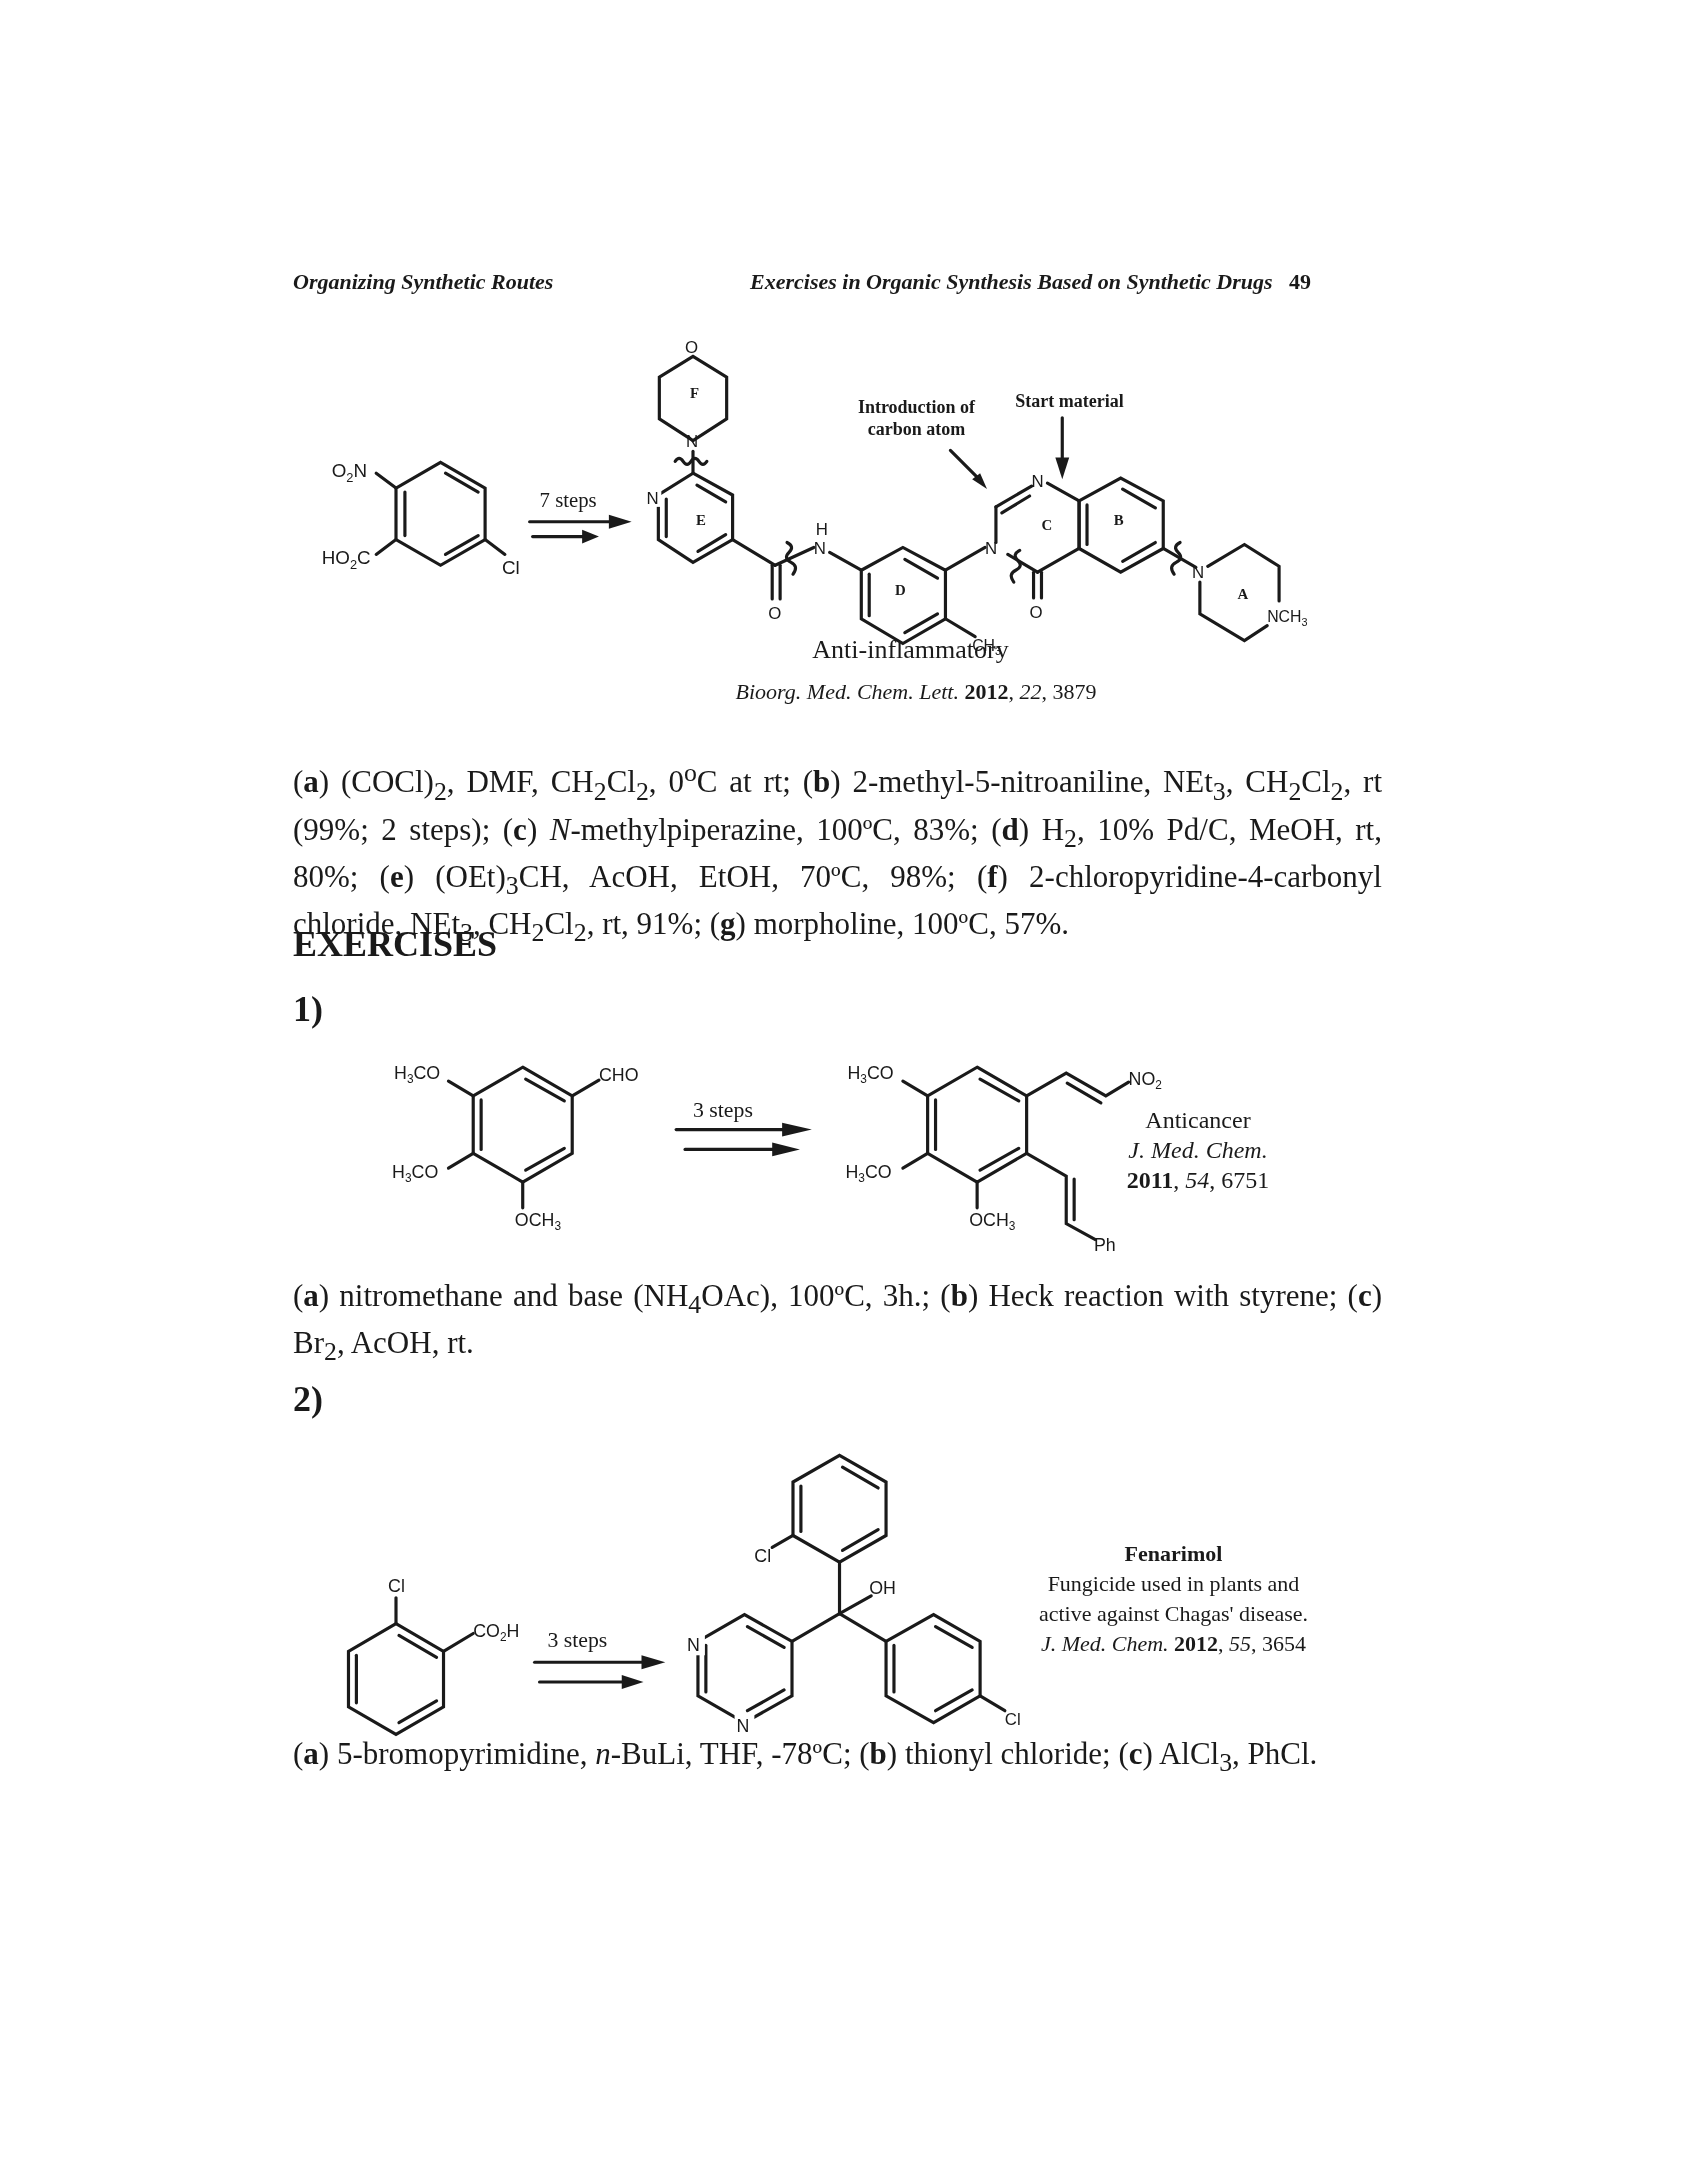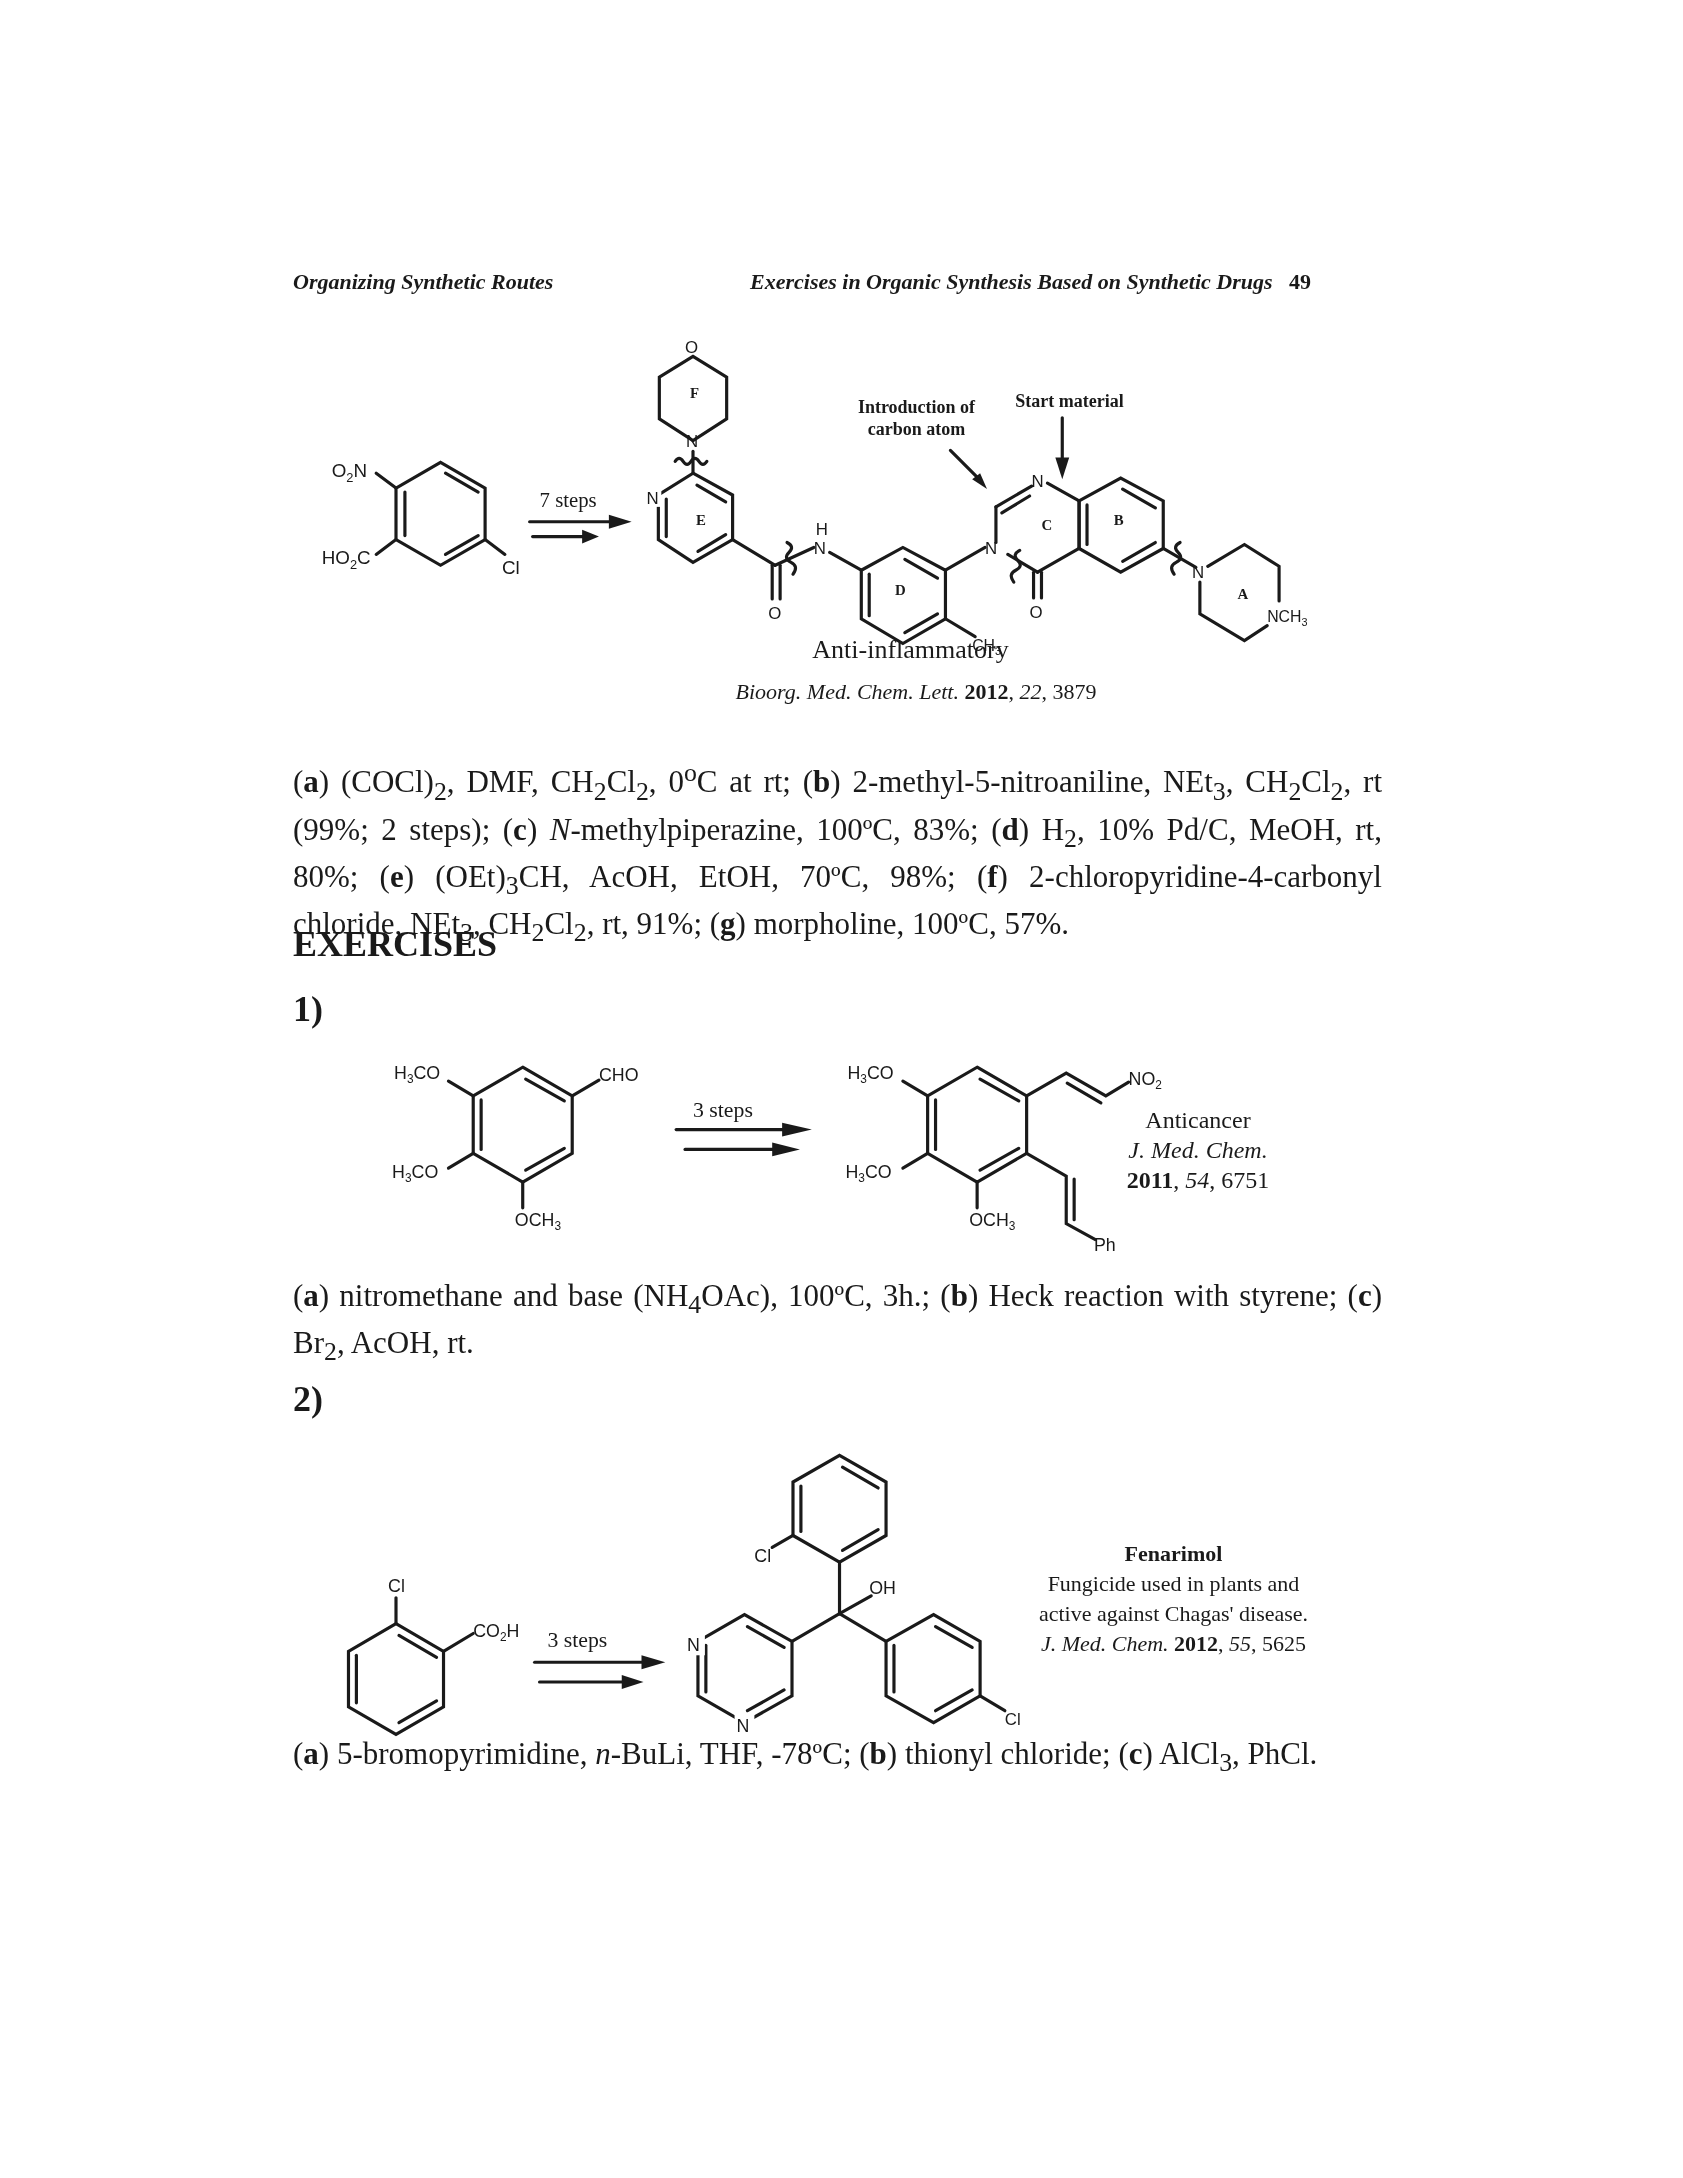--- a/index.html
+++ b/index.html
@@ -248,19 +248,19 @@
 <div class="abs para" style="top:1277px;">
   (<b>a</b>) nitromethane and base (NH<sub>4</sub>OAc), 100ºC, 3h.; (<b>b</b>) Heck reaction with styrene; (<b>c</b>) Br<sub>2</sub>, AcOH, rt.
 </div>
 
 <div class="abs heading" style="top:1378px;">2)</div>
 
 <div class="note" style="left:1010px;top:1539px;width:327px;font-size:22px;line-height:30px;">
   <div style="font-weight:bold;text-align:center;">Fenarimol</div>
   <div>Fungicide used in plants and</div>
   <div>active against Chagas' disease.</div>
-  <div><i>J. Med. Chem.</i> <b>2012</b>, <i>55</i>, <span>5625</span></div>
+  <div><i>J. Med. Chem.</i> <b>2012</b>, <i>55</i>, <span>3654</span></div>
 </div>
 
 <div class="abs para" style="top:1735px;">
   (<b>a</b>) 5-bromopyrimidine, <i>n</i>-BuLi, THF, -78ºC; (<b>b</b>) thionyl chloride; (<b>c</b>) AlCl<sub>3</sub>, PhCl.
 </div>
 
 
 </body></html>

